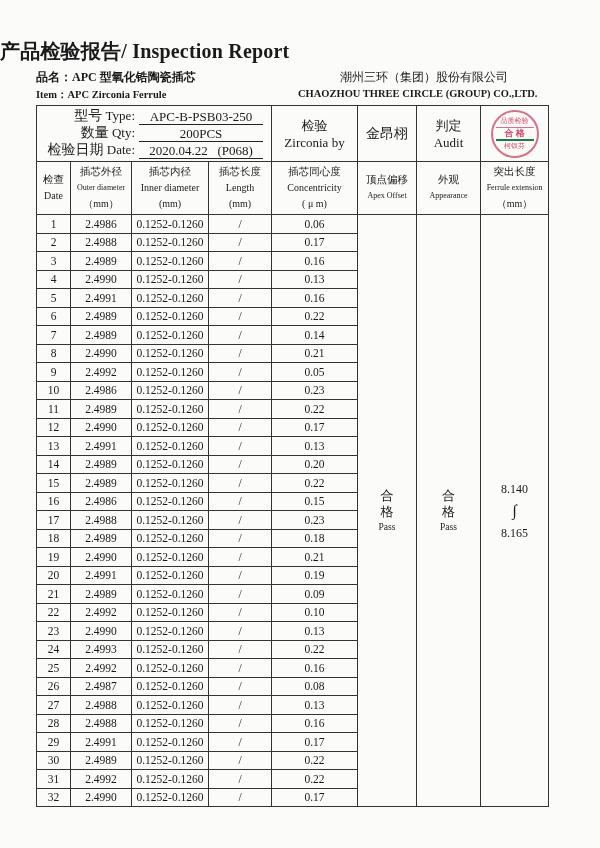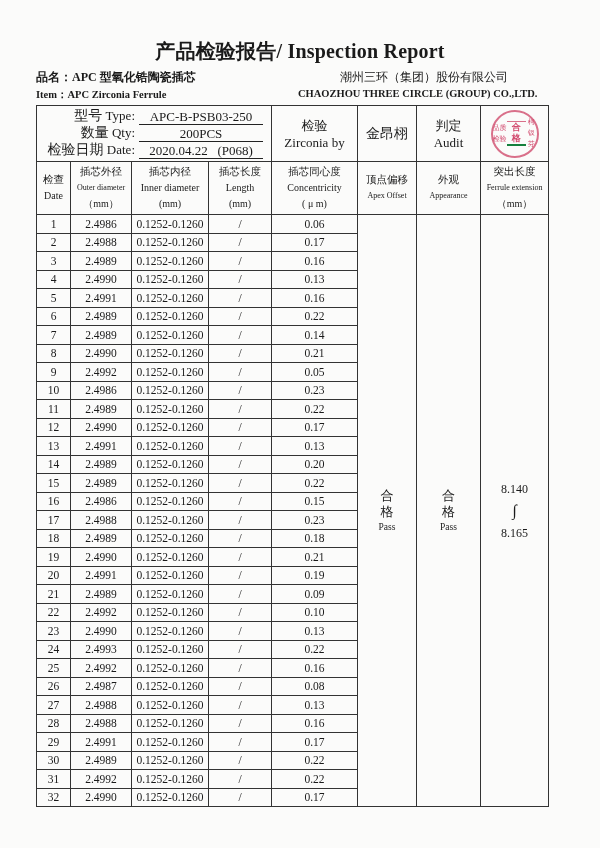--- a/index.html
+++ b/index.html
@@ -1,37 +1,37 @@
 <!DOCTYPE html>
 <html><head>
 <meta charset="utf-8">
 <style>
   html, body { margin:0; padding:0; }
   body { width:600px; height:848px; background:#fbfbfa; position:relative; overflow:hidden;
          font-family:"Liberation Serif","DejaVu Serif",serif; color:#1a1a1a; }
-  .title { position:absolute; top:38px; left:0; width:600px; text-align:center;
+  .title { position:absolute; top:38px; left:0; width:600px; 
            font-size:20px; font-weight:bold; letter-spacing:0.2px; }
   .item-cn { position:absolute; top:69px; left:36px; font-size:12px; font-weight:bold;text-align:center; }
   .item-en { position:absolute; top:88px; left:36px; font-size:10.5px; font-weight:bold; }
   .co-cn { position:absolute; top:69px; left:340px; font-size:12px; }
   .co-en { position:absolute; top:88px; left:298px; font-size:10.5px; font-weight:bold; }
 
   table.report { position:absolute; top:105px; left:36px; width:512px; border-collapse:collapse;
                  table-layout:fixed; font-size:11.5px;padding-left:12px; }
   table.report td { border:1px solid #333; text-align:center; padding:0; vertical-align:middle; }
   .hdr-info { text-align:left !important; padding:2px 4px !important; vertical-align:top !important; }
   .info-line { display:flex; align-items:flex-end; height:17px; }
   .info-label { width:94px; text-align:right; font-size:13px; white-space:nowrap; padding-right:4px; }
   .info-label .cn { font-size:14px; }
   .info-value { flex:1; border-bottom:1px solid #222; text-align:center; font-size:13px; line-height:15px; margin-right:4px; }
   .checked { font-size:13px; line-height:17px; }
   .inspector { font-size:14px; }
   .audit { font-size:13px; line-height:17px; }
   .stamp { width:44px; height:44px; margin:0 auto; border:2px solid #d9708a; border-radius:50%;
-           color:#d24a6e; font-size:7px; display:flex; flex-direction:row; align-items:center;
+           color:#d24a6e; font-size:7px; display:flex; flex-direction:column; align-items:center;
            justify-content:center; line-height:11px; }
   .stamp .mid { font-size:9px; font-weight:bold; border-top:1px solid #d9708a; border-bottom:2px solid #15803d; width:38px; }
   .colhdr { line-height:16px; padding:2px 0 !important; }
   .colhdr .cn { font-size:10.5px; }
   .colhdr .en { font-size:10px; }
   .colhdr .en-s { font-size:8px; }
   tr.row td { height:17.5px; font-size:11.5px; }
   td.merged { vertical-align:middle; }
   .pass-cn { font-size:13px; line-height:16px; }
   .pass-en { font-size:9.5px; line-height:14px; }

